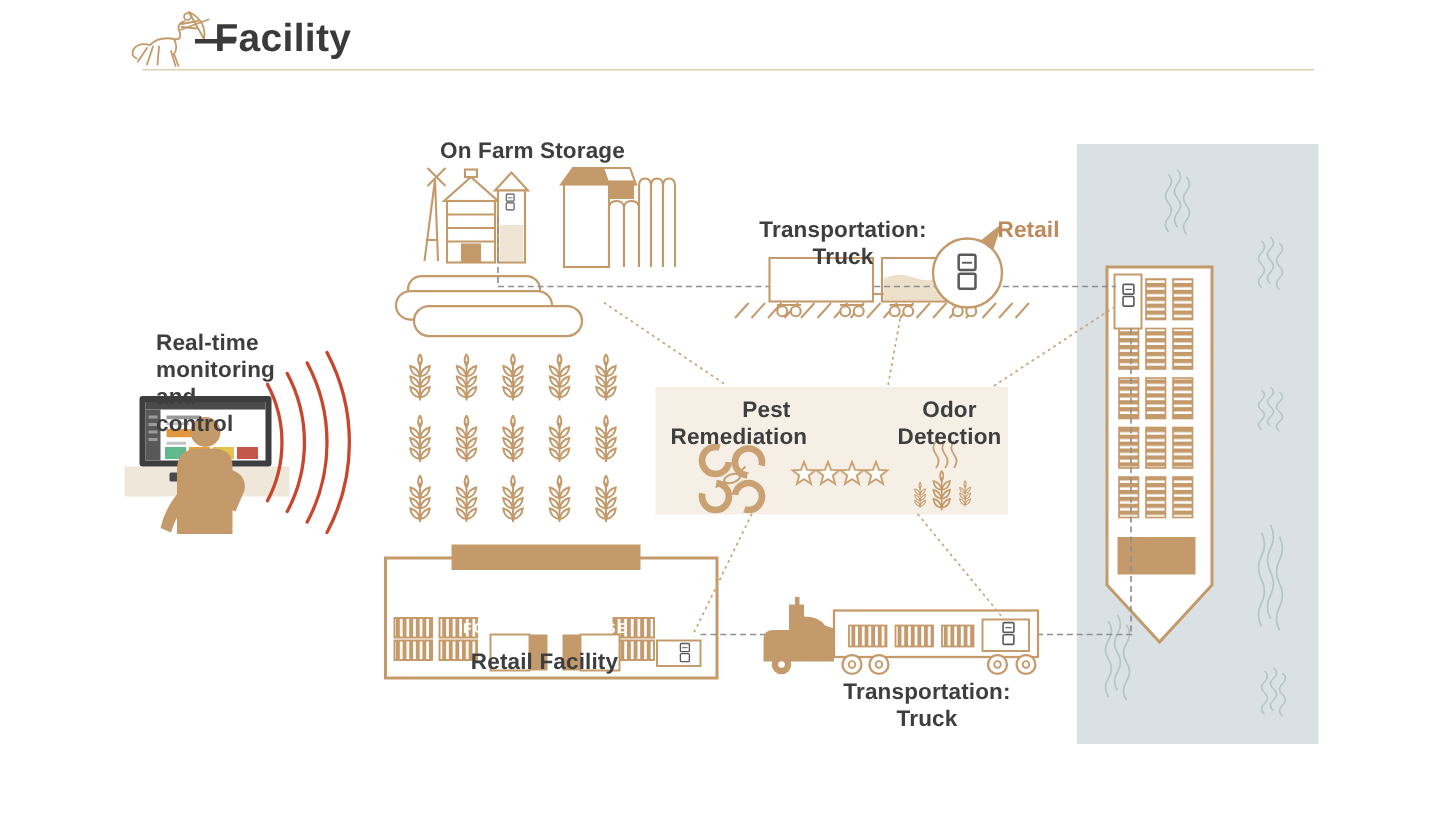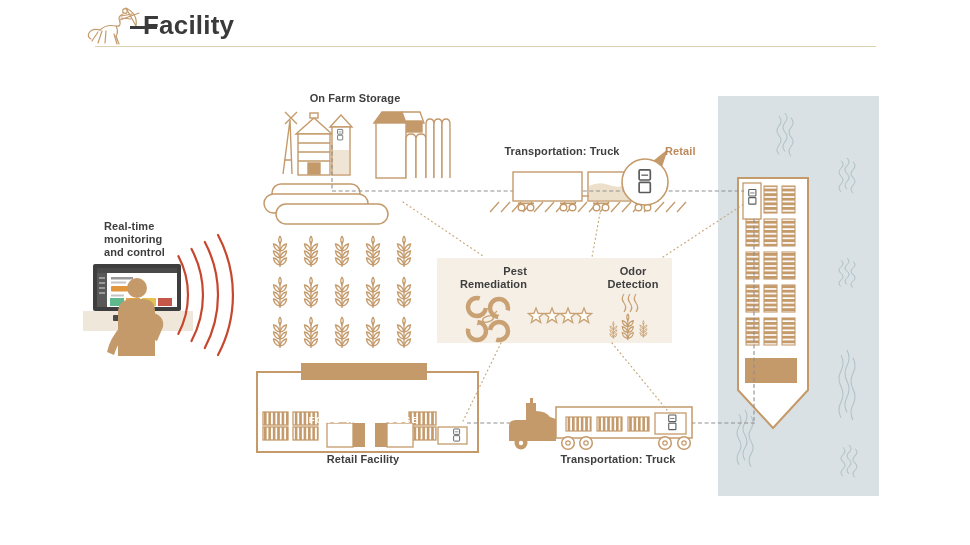--- a/index.html
+++ b/index.html
@@ -1,19 +1,19 @@
 <!DOCTYPE html>
 <html><head>
 <meta charset="utf-8">
 <style>
   html,body{margin:0;padding:0;background:#fff;}
   #stage{position:relative;width:970px;height:545px;background:#fff;overflow:hidden;
          font-family:"Liberation Sans",sans-serif;}
   svg.art{position:absolute;left:0;top:0;}
-  .label{position:absolute;font-size:11px;font-weight:600;line-height:1.2;color:#3E3E3E;letter-spacing:.1px;}
+  .label{position:absolute;font-size:15px;font-weight:600;line-height:1.2;color:#3E3E3E;letter-spacing:.1px;}
   .center{text-align:center;}
   .sensor-lbl{color:#BE8A5C;}
   .banner-lbl{color:#fff;font-size:9.5px;font-weight:700;letter-spacing:1.3px;margin-top:47px;}
   .logo-text{position:absolute;left:143px;top:10px;font-size:26px;font-weight:700;color:#3A3A3A;letter-spacing:.2px;}
   .logo-dash{position:absolute;left:130px;top:26px;width:27px;height:3px;background:#3A3A3A;}
   .logo-underline{position:absolute;left:95px;top:46px;width:781px;height:1px;background:#DCCFB2;}
 </style>
 </head>
 <body>
 
@@ -309,20 +309,20 @@
   </g>
 </svg>
 
 <div class="label center" style="left:280px;top:92px;width:150px;">On Farm Storage</div>
 <div class="label center" style="left:487px;top:145px;width:150px;">Transportation: Truck</div>
 <div class="label sensor-lbl" style="left:665px;top:145px;">Retail</div>
 <div class="label" style="left:104px;top:220px;width:78px;">Real-time monitoring and control</div>
 <div class="label center" style="left:447px;top:265px;width:80px;text-align:right;">Pest Remediation</div>
 <div class="label center" style="left:593px;top:265px;width:80px;">Odor Detection</div>
 <div class="label center banner-lbl" style="left:301px;top:367px;width:126px;">FOOD WAREHOUSE</div>
-<div class="label center" style="left:303px;top:453px;width:120px;">Retail Facility</div>
+<div class="label center" style="left:303px;top:433px;width:120px;">Retail Facility</div>
 <div class="label center" style="left:536px;top:453px;width:130px;margin-left:17px;">Transportation: Truck</div>
 
 <div class="logo-text">Facility</div>
 <div class="logo-dash"></div>
 <div class="logo-underline"></div>
 
 </div>
 
 </body></html>

